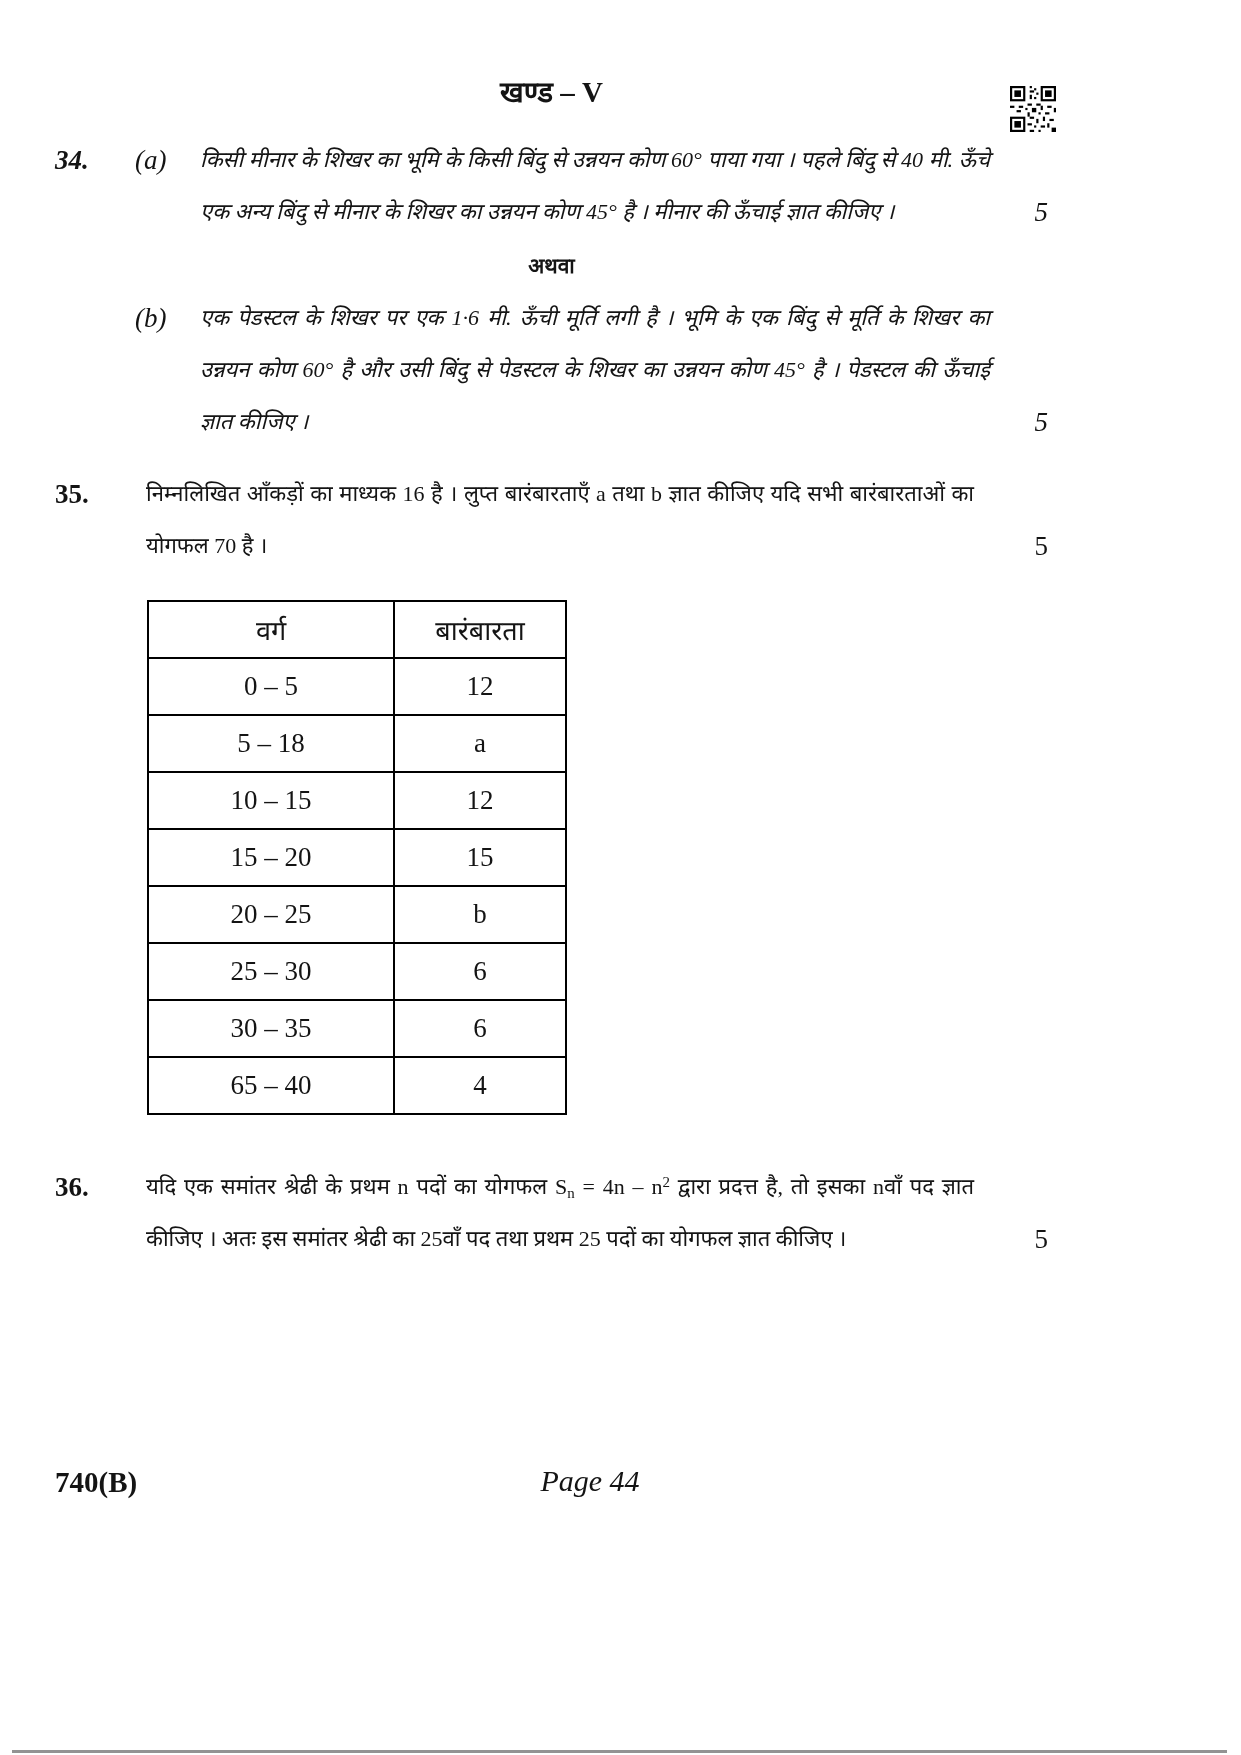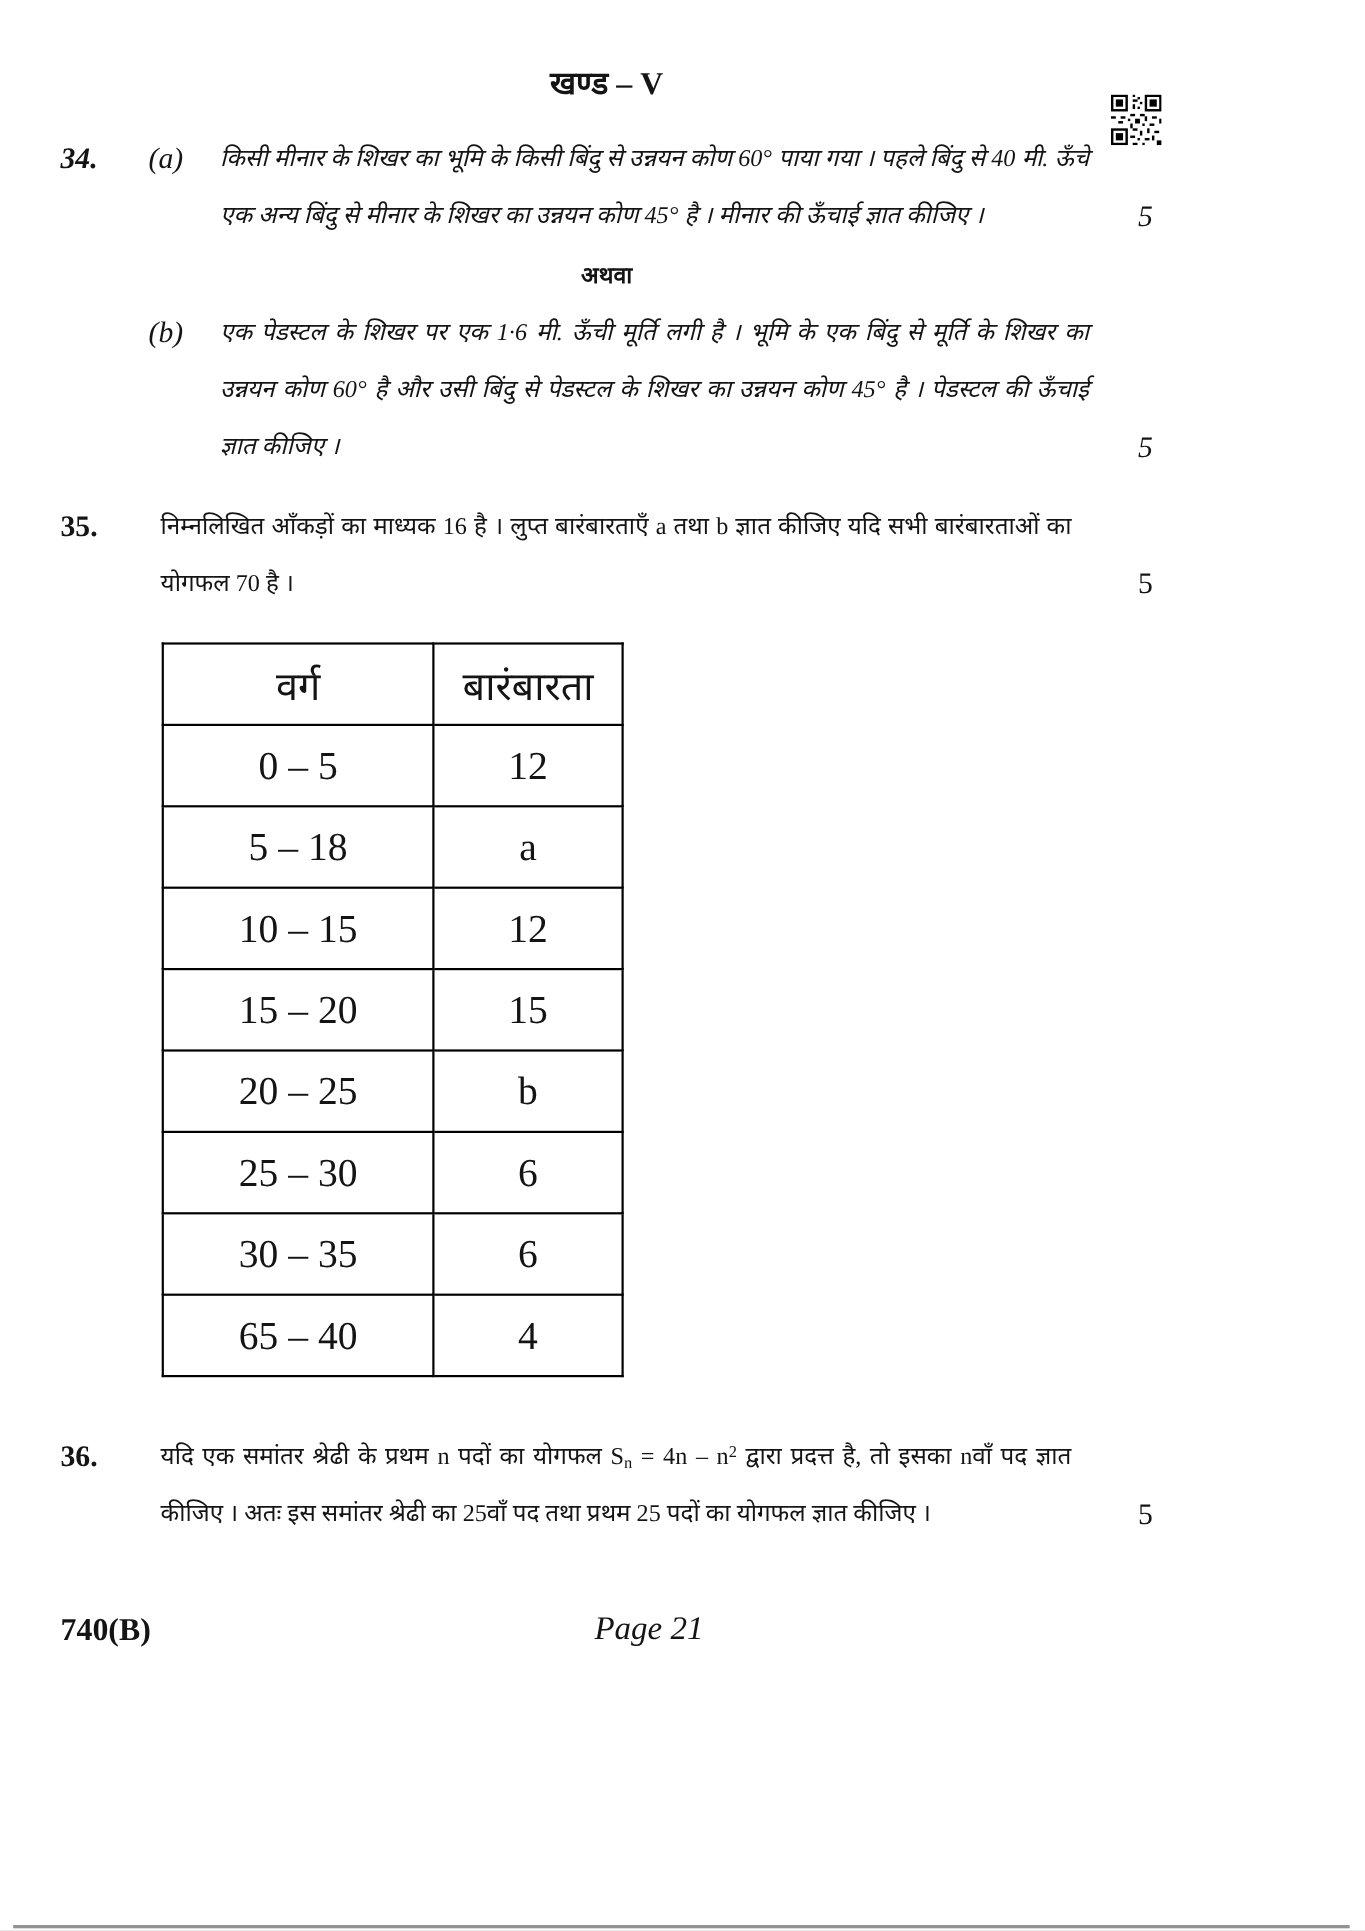--- a/index.html
+++ b/index.html
@@ -14,21 +14,21 @@
     font-family: "Liberation Serif", "DejaVu Sans", serif;
     overflow: hidden;
   }
   .content {
     position: absolute;
     left: 55px;
     top: 0;
     width: 993px;
   }
   .section-title {
-    margin-top: 58px;
+    margin-top: 74px;
     text-align: center;
     font-weight: bold;
     font-size: 29px;
     line-height: 36px;
   }
   .qblock { display: grid; }
   .q34grid { grid-template-columns: 80px 65px 1fr 58px; font-style: italic; }
   .qsimple { grid-template-columns: 75px 1fr 58px; gap: 16px; }
   .qnum  { font-weight: bold; font-size: 27px; line-height: 52px; }
   .plabel{ font-size: 27px; line-height: 52px; }
@@ -57,22 +57,22 @@
   sup.math { font-size: 0.68em; line-height: 0; vertical-align: 0.45em; }
   .freq-table {
     border-collapse: collapse;
     margin: 28px 0 0 92px;
   }
   .freq-table th, .freq-table td {
     border: 2px solid #000;
     text-align: center;
     vertical-align: middle;
     font-weight: normal;
-    font-size: 36px;
-    height: 74px;
+    font-size: 27px;
+    height: 57px;
     padding: 0;
     margin-left: 27px;
   }
   .col-class { width: 246px; }
   .col-freq  { width: 172px; }
   .qr {
     position: absolute;
     left: 1010px;
     top: 86px;
     width: 46px;
@@ -236,17 +236,17 @@
       <div class="qnum">36.</div>
       <div class="qtext">
         <span>यदि एक समांतर श्रेढी के प्रथम n पदों का योगफल S</span><sub class="math">n</sub><span> = 4n – n</span><sup class="math">2</sup><span> द्वारा प्रदत्त है, तो इसका nवाँ पद ज्ञात कीजिए । अतः इस समांतर श्रेढी का 25वाँ पद तथा प्रथम 25 पदों का योगफल ज्ञात कीजिए ।</span>
       </div>
       <div class="marks">5</div>
     </div>
 
   </div>
 
   <div class="footer-left">740(B)</div>
-  <div class="footer-center">Page 21</div>
+  <div class="footer-center">Page 44</div>
 
   <div class="scan-line"></div>
 
 </div>
 
 </body></html>

